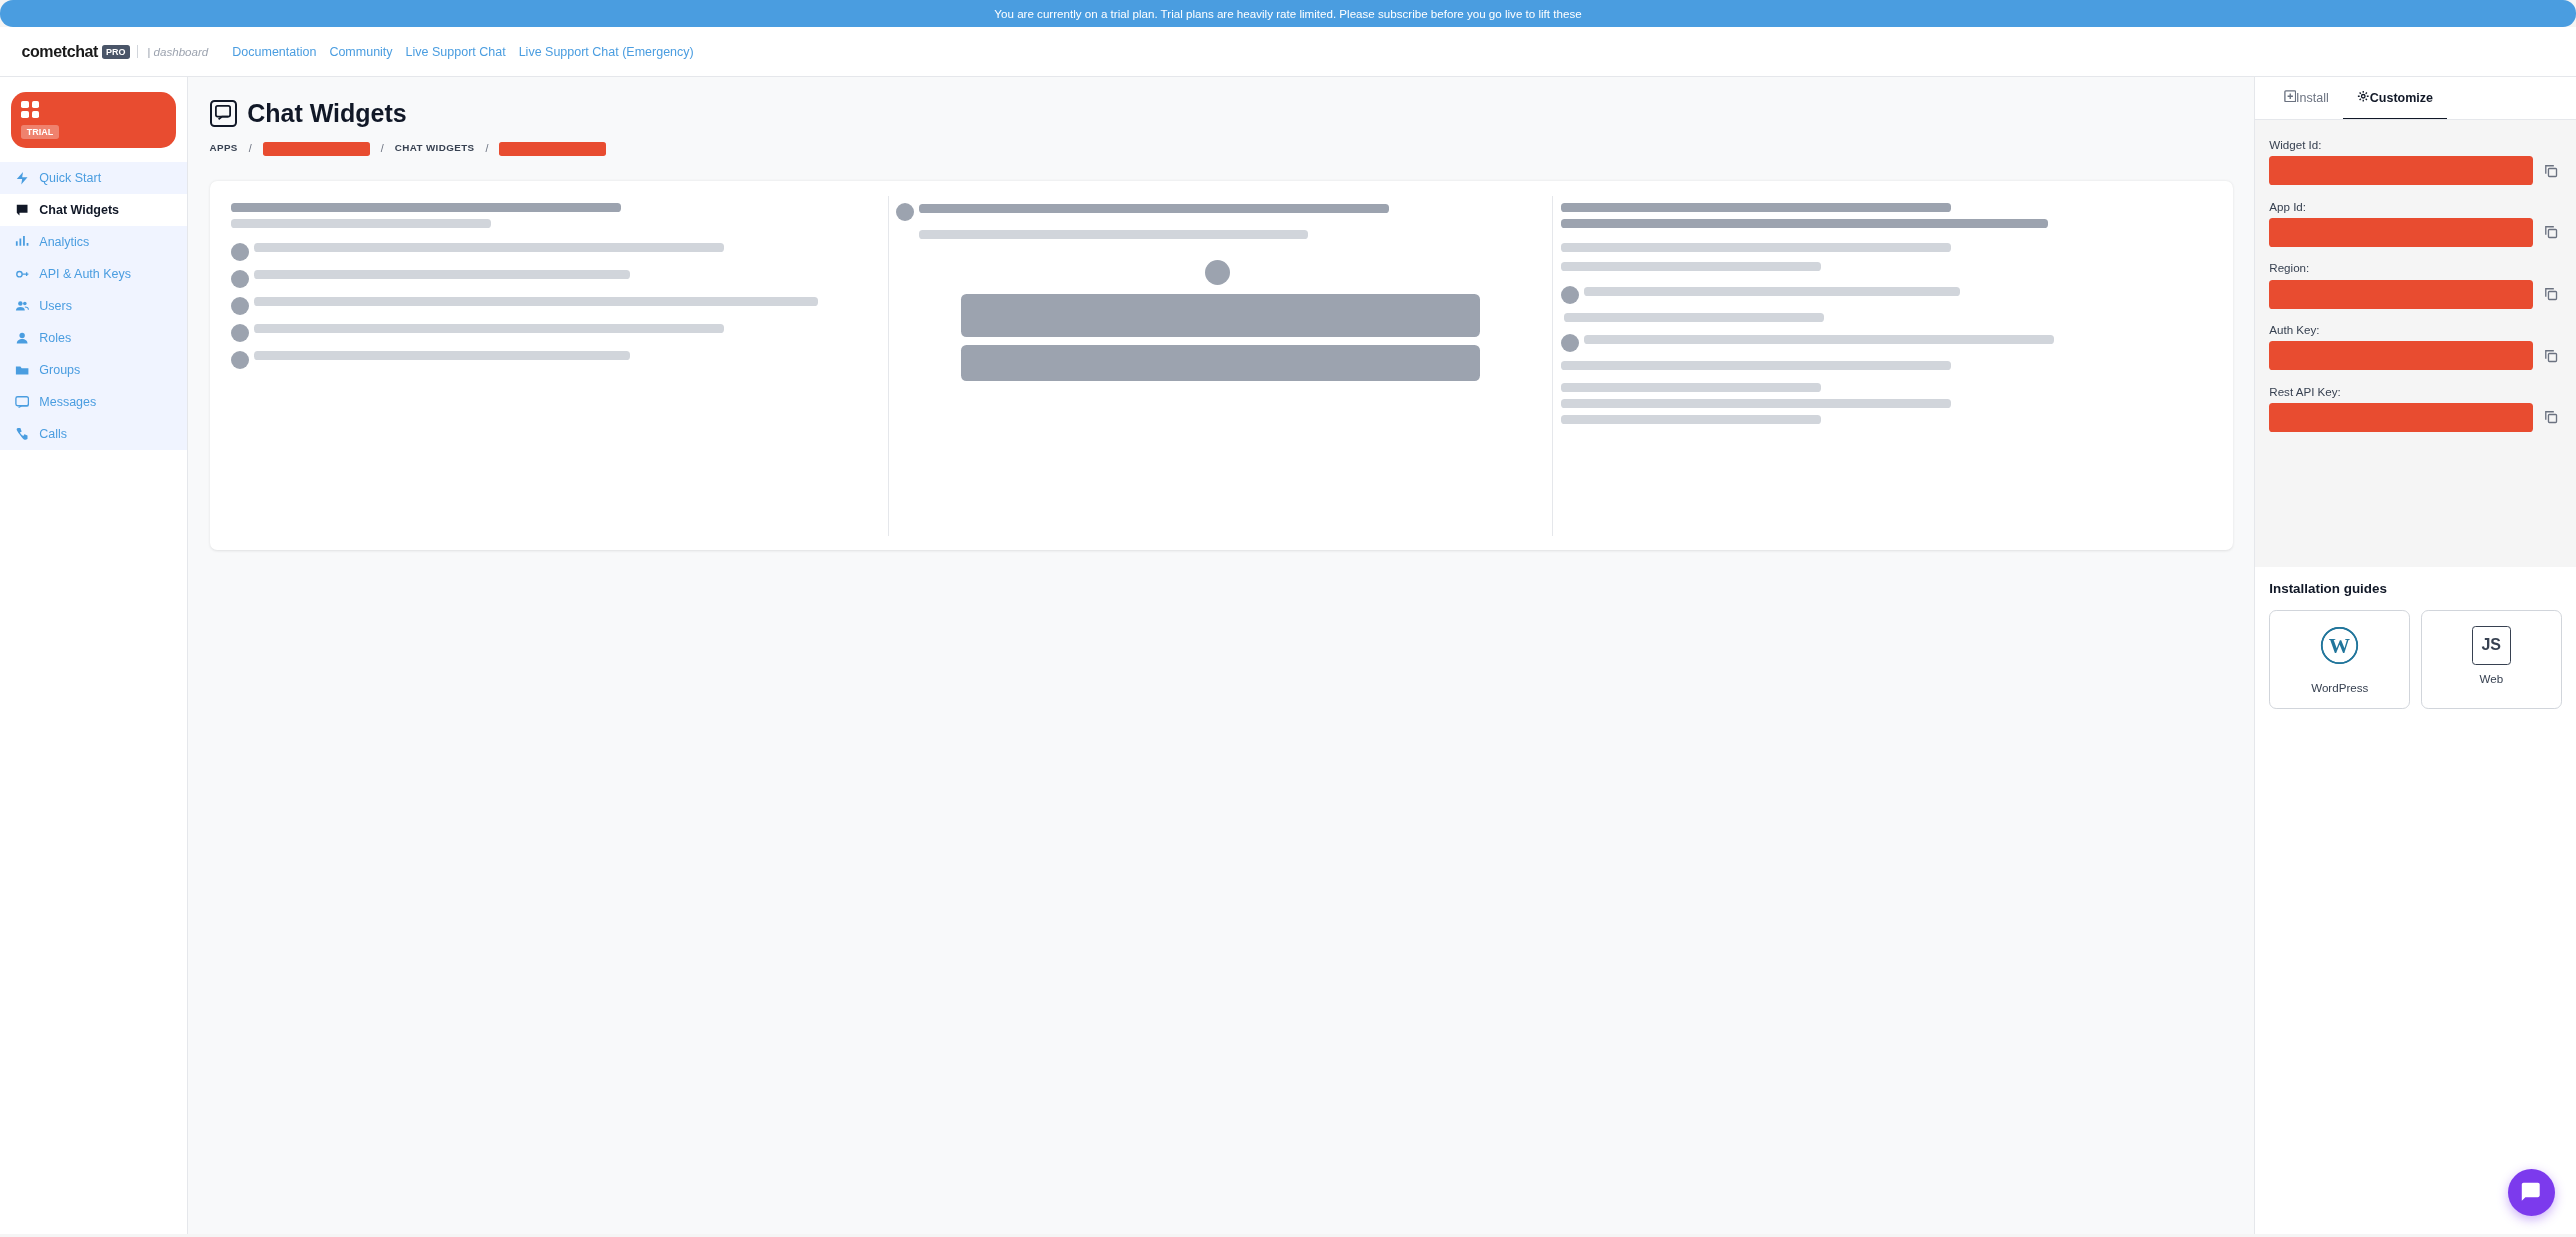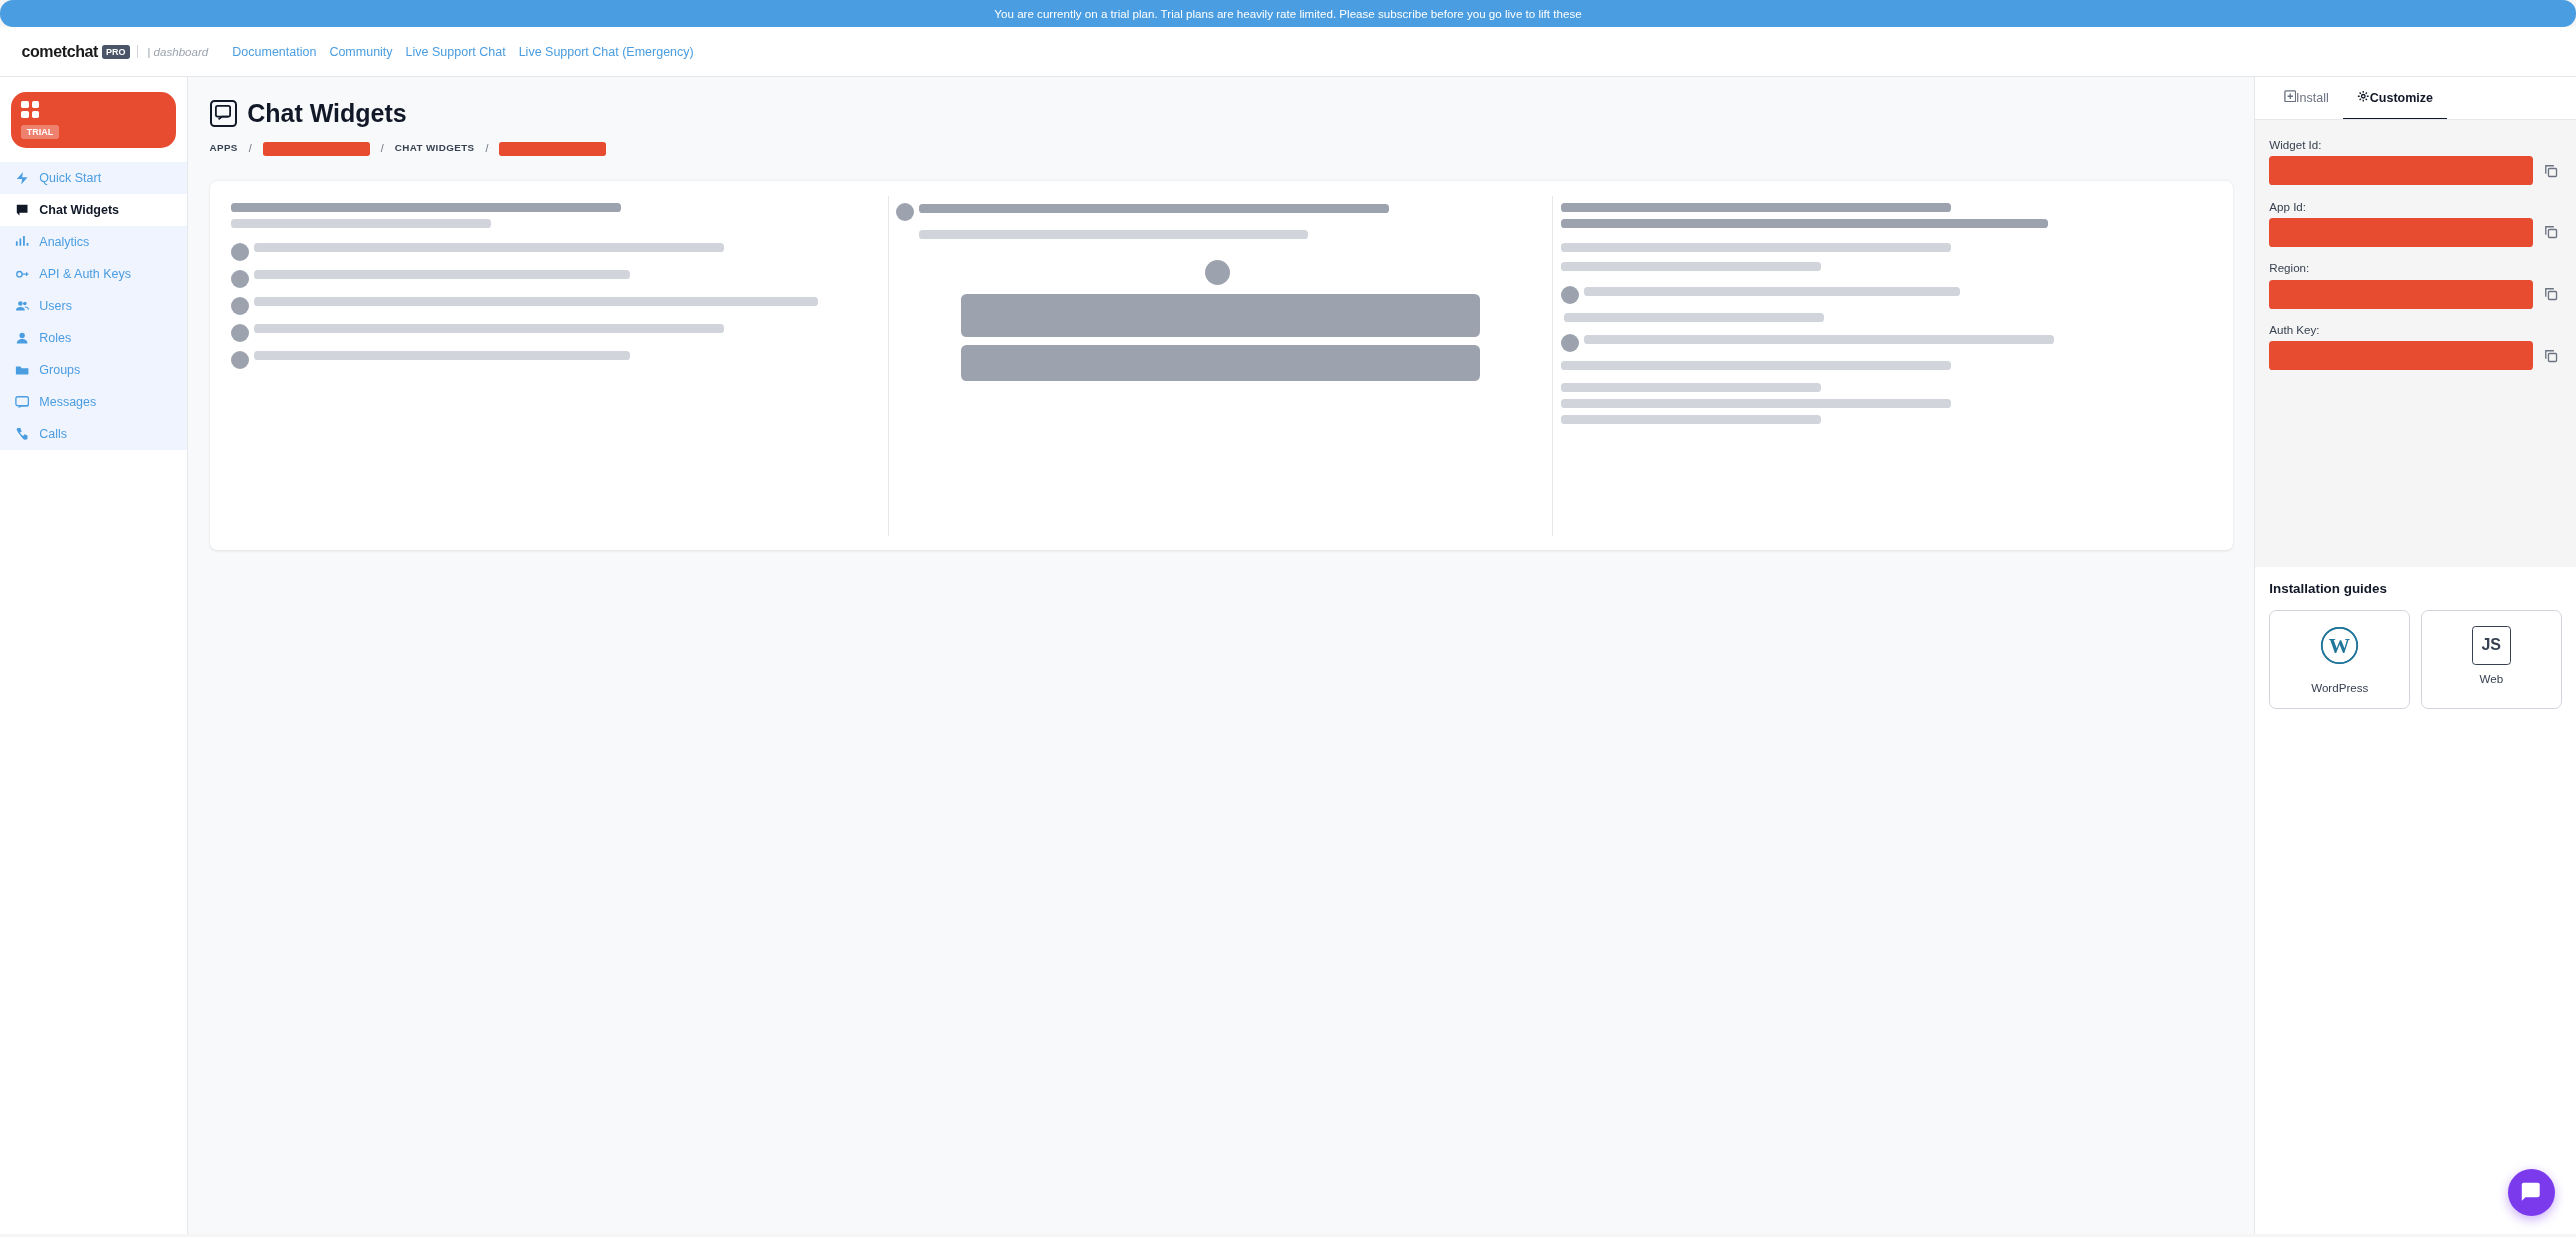--- a/index.html
+++ b/index.html
@@ -611,20 +611,32 @@
           <div class="field-redacted"></div>
           <div class="copy-icon">
             <svg width="14.3" height="14.3" viewBox="0 0 16 16" fill="none" stroke="currentColor" stroke-width="1.5">
                 <rect x="5" y="5" width="9" height="9" rx="1"></rect>
                 <path d="M2 11V2h9"></path>
               </svg>
           </div>
         </div>
       </div>
 
+      <div class="field-group">
+        <div class="field-label">Rest API Key:</div>
+        <div class="field-row">
+          <div class="field-redacted"></div>
+          <div class="copy-icon">
+            <svg width="14.3" height="14.3" viewBox="0 0 16 16" fill="none" stroke="currentColor" stroke-width="1.5">
+                <rect x="5" y="5" width="9" height="9" rx="1"></rect>
+                <path d="M2 11V2h9"></path>
+              </svg>
+          </div>
+        </div>
+      </div>
 
     </div>
 
     <div class="install-guides">
       <div class="install-title">Installation guides</div>
       <div class="guides-grid">
 
         <div class="guide-card">
           <span class="wp-icon">
             <svg width="39" height="39" viewBox="0 0 44 44" fill="none" style="font-size:40px">

